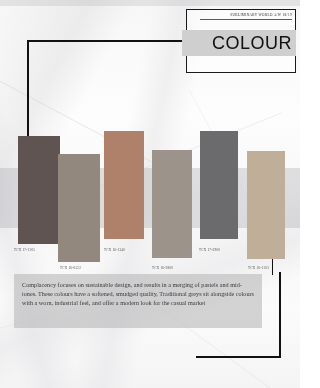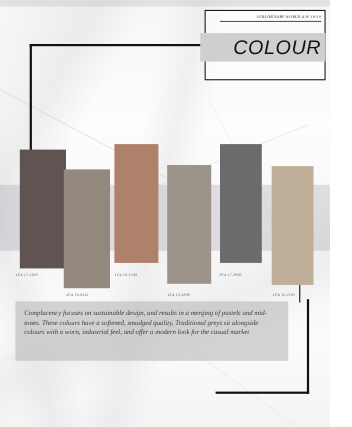--- a/index.html
+++ b/index.html
@@ -13,21 +13,20 @@
   
   #page{
     position:absolute;inset:0;
     background:
       linear-gradient(118deg, rgba(225,225,227,0.0) 0%, rgba(225,225,227,0.55) 18%, rgba(255,255,255,0) 27%),
       linear-gradient(102deg, rgba(232,232,234,0) 40%, rgba(228,228,231,0.5) 48%, rgba(255,255,255,0) 56%),
       linear-gradient(160deg, rgba(236,236,238,0) 60%, rgba(226,226,229,0.45) 70%, rgba(255,255,255,0) 78%),
       linear-gradient(75deg,  rgba(238,238,240,0) 5%,  rgba(222,222,226,0.4) 12%, rgba(255,255,255,0) 20%),
       linear-gradient(180deg,#f7f7f7 0%, #fdfdfd 30%, #f6f6f7 55%, #fbfbfb 80%, #f4f4f5 100%);
     overflow:hidden;
-    font-style:italic;
   }
   .vein{position:absolute;background:rgba(205,205,210,0.45);transform-origin:0 0;}
   .vein.v1{left:-20px;top:70px;width:200px;height:1px;transform:rotate(28deg);}
   .vein.v2{left:40px;top:210px;width:260px;height:1px;transform:rotate(-22deg);opacity:.6;}
   .vein.v3{left:150px;top:300px;width:190px;height:1px;transform:rotate(36deg);opacity:.5;}
   .vein.v4{left:-10px;top:330px;width:170px;height:1px;transform:rotate(-14deg);opacity:.45;}
   .vein.v5{left:190px;top:90px;width:140px;height:1px;transform:rotate(62deg);opacity:.4;}
 
   
   .band{position:absolute;left:0;right:0;background:rgba(160,160,164,0.30);}

